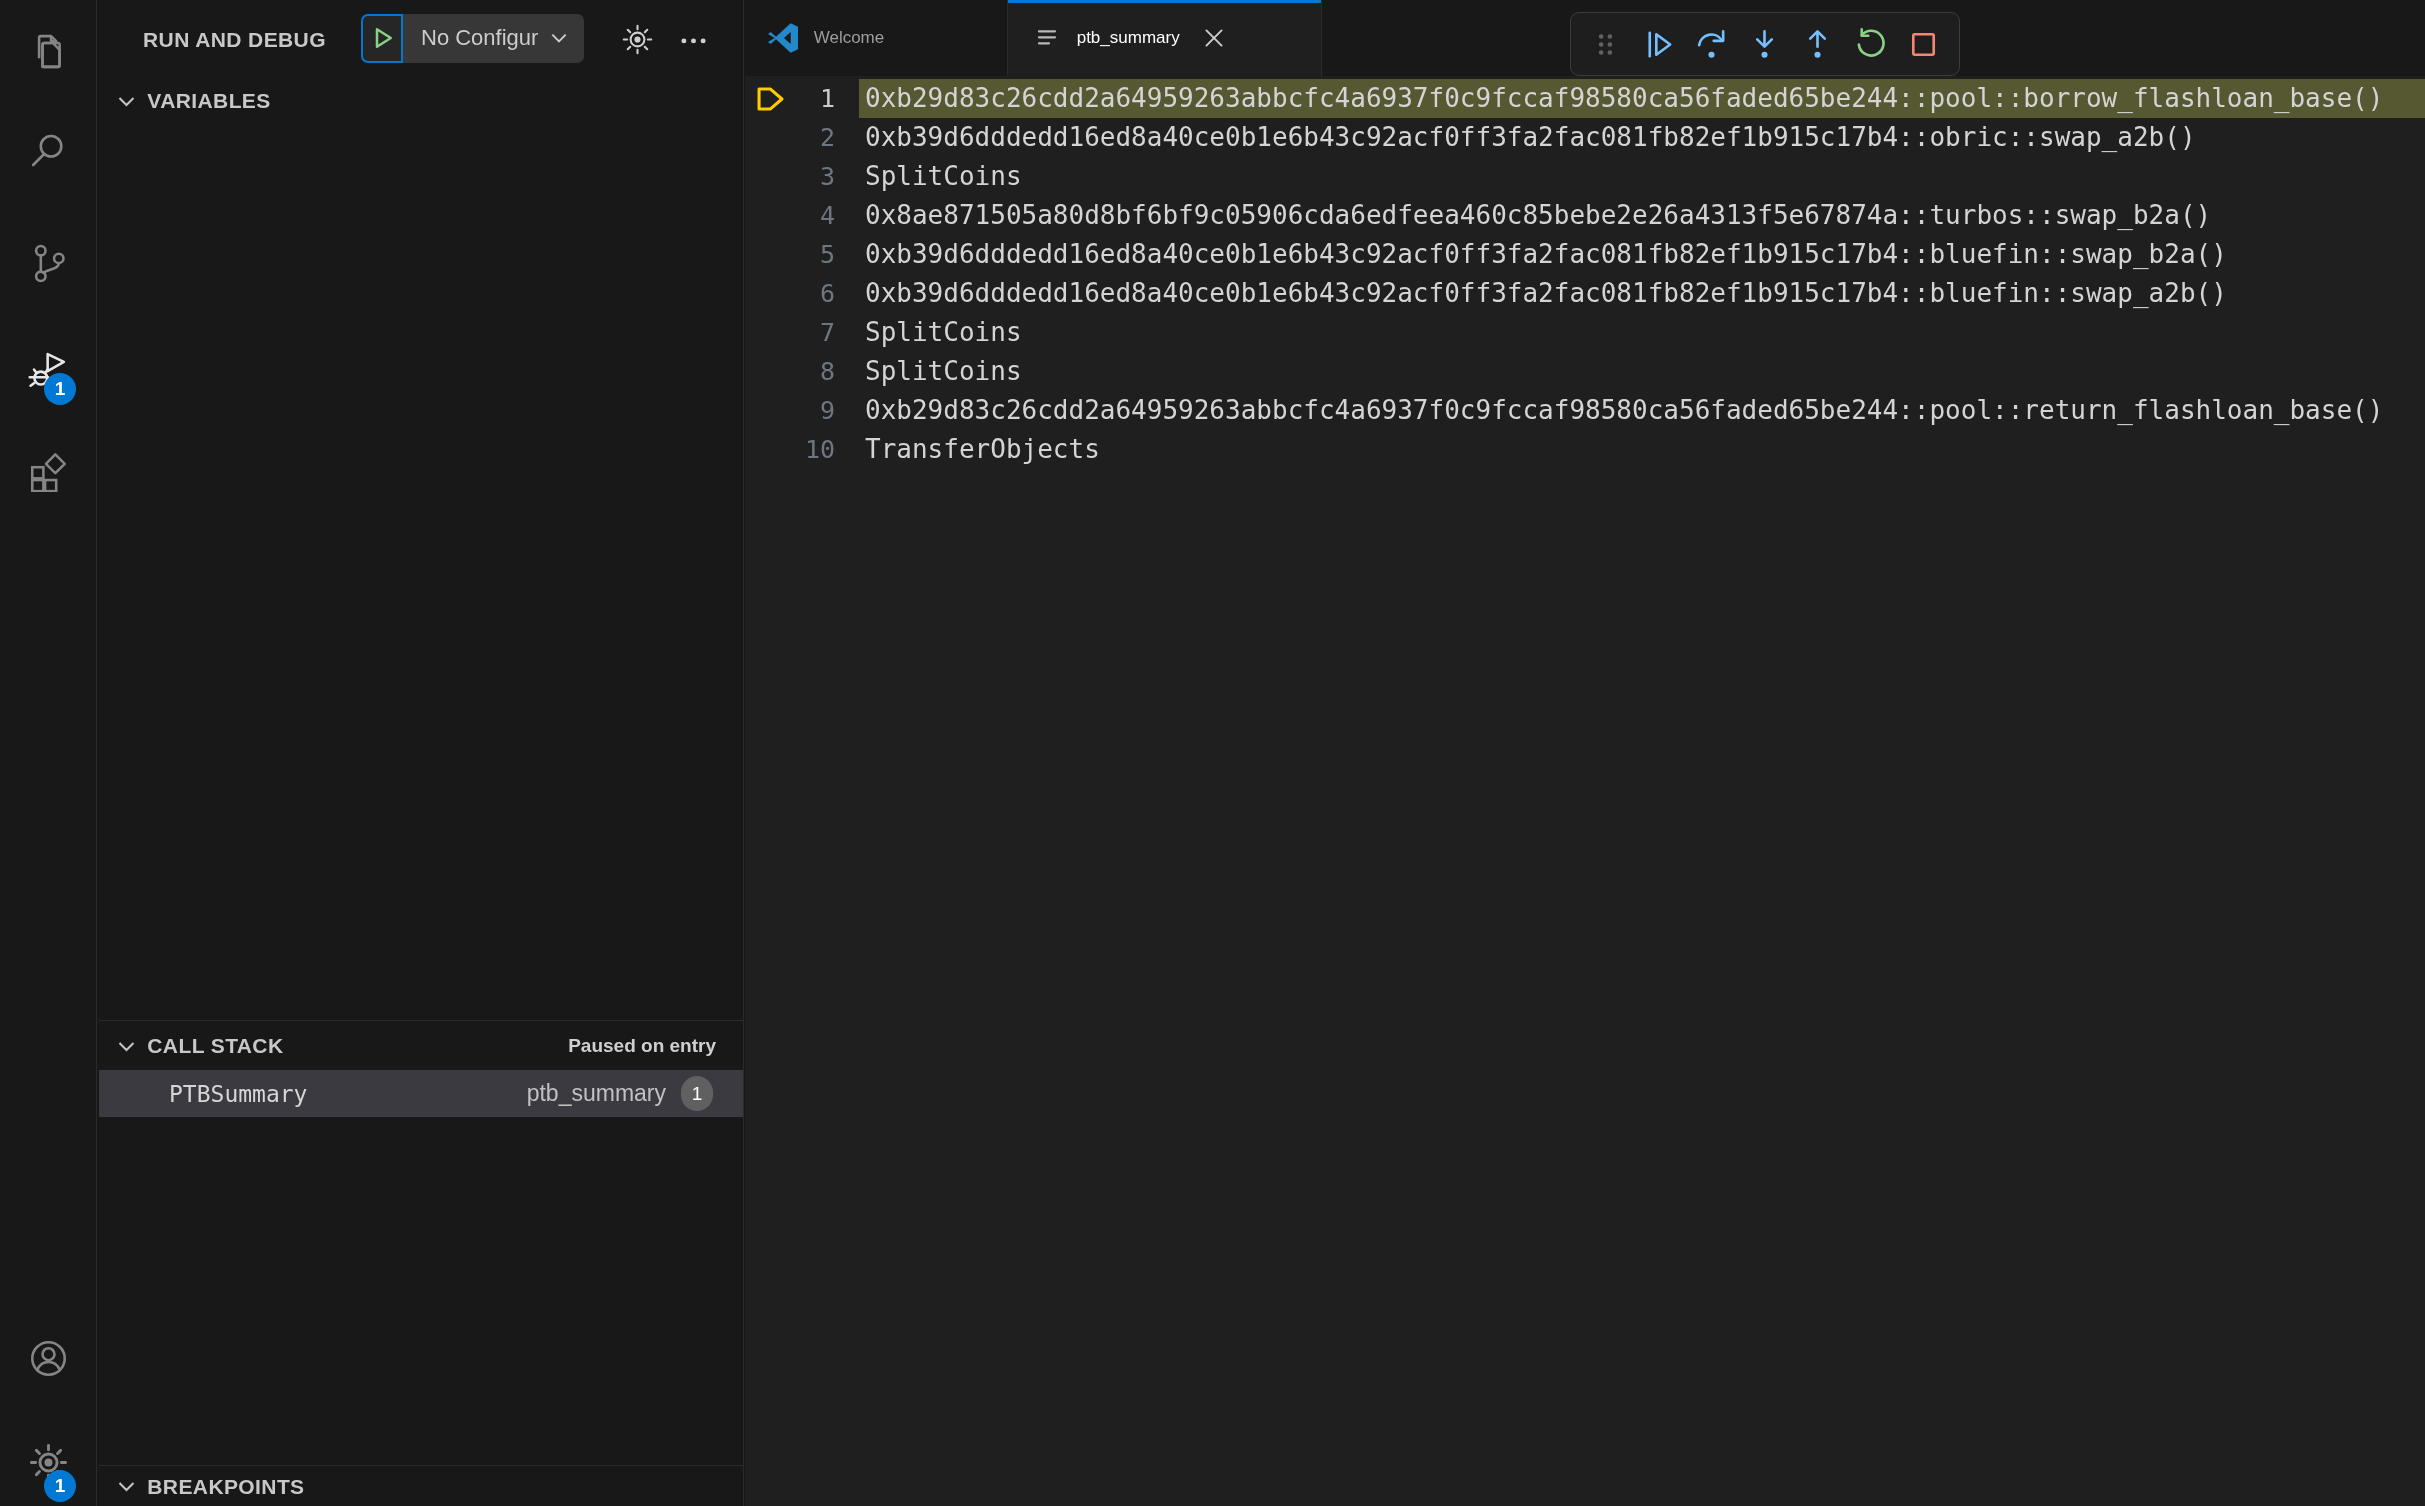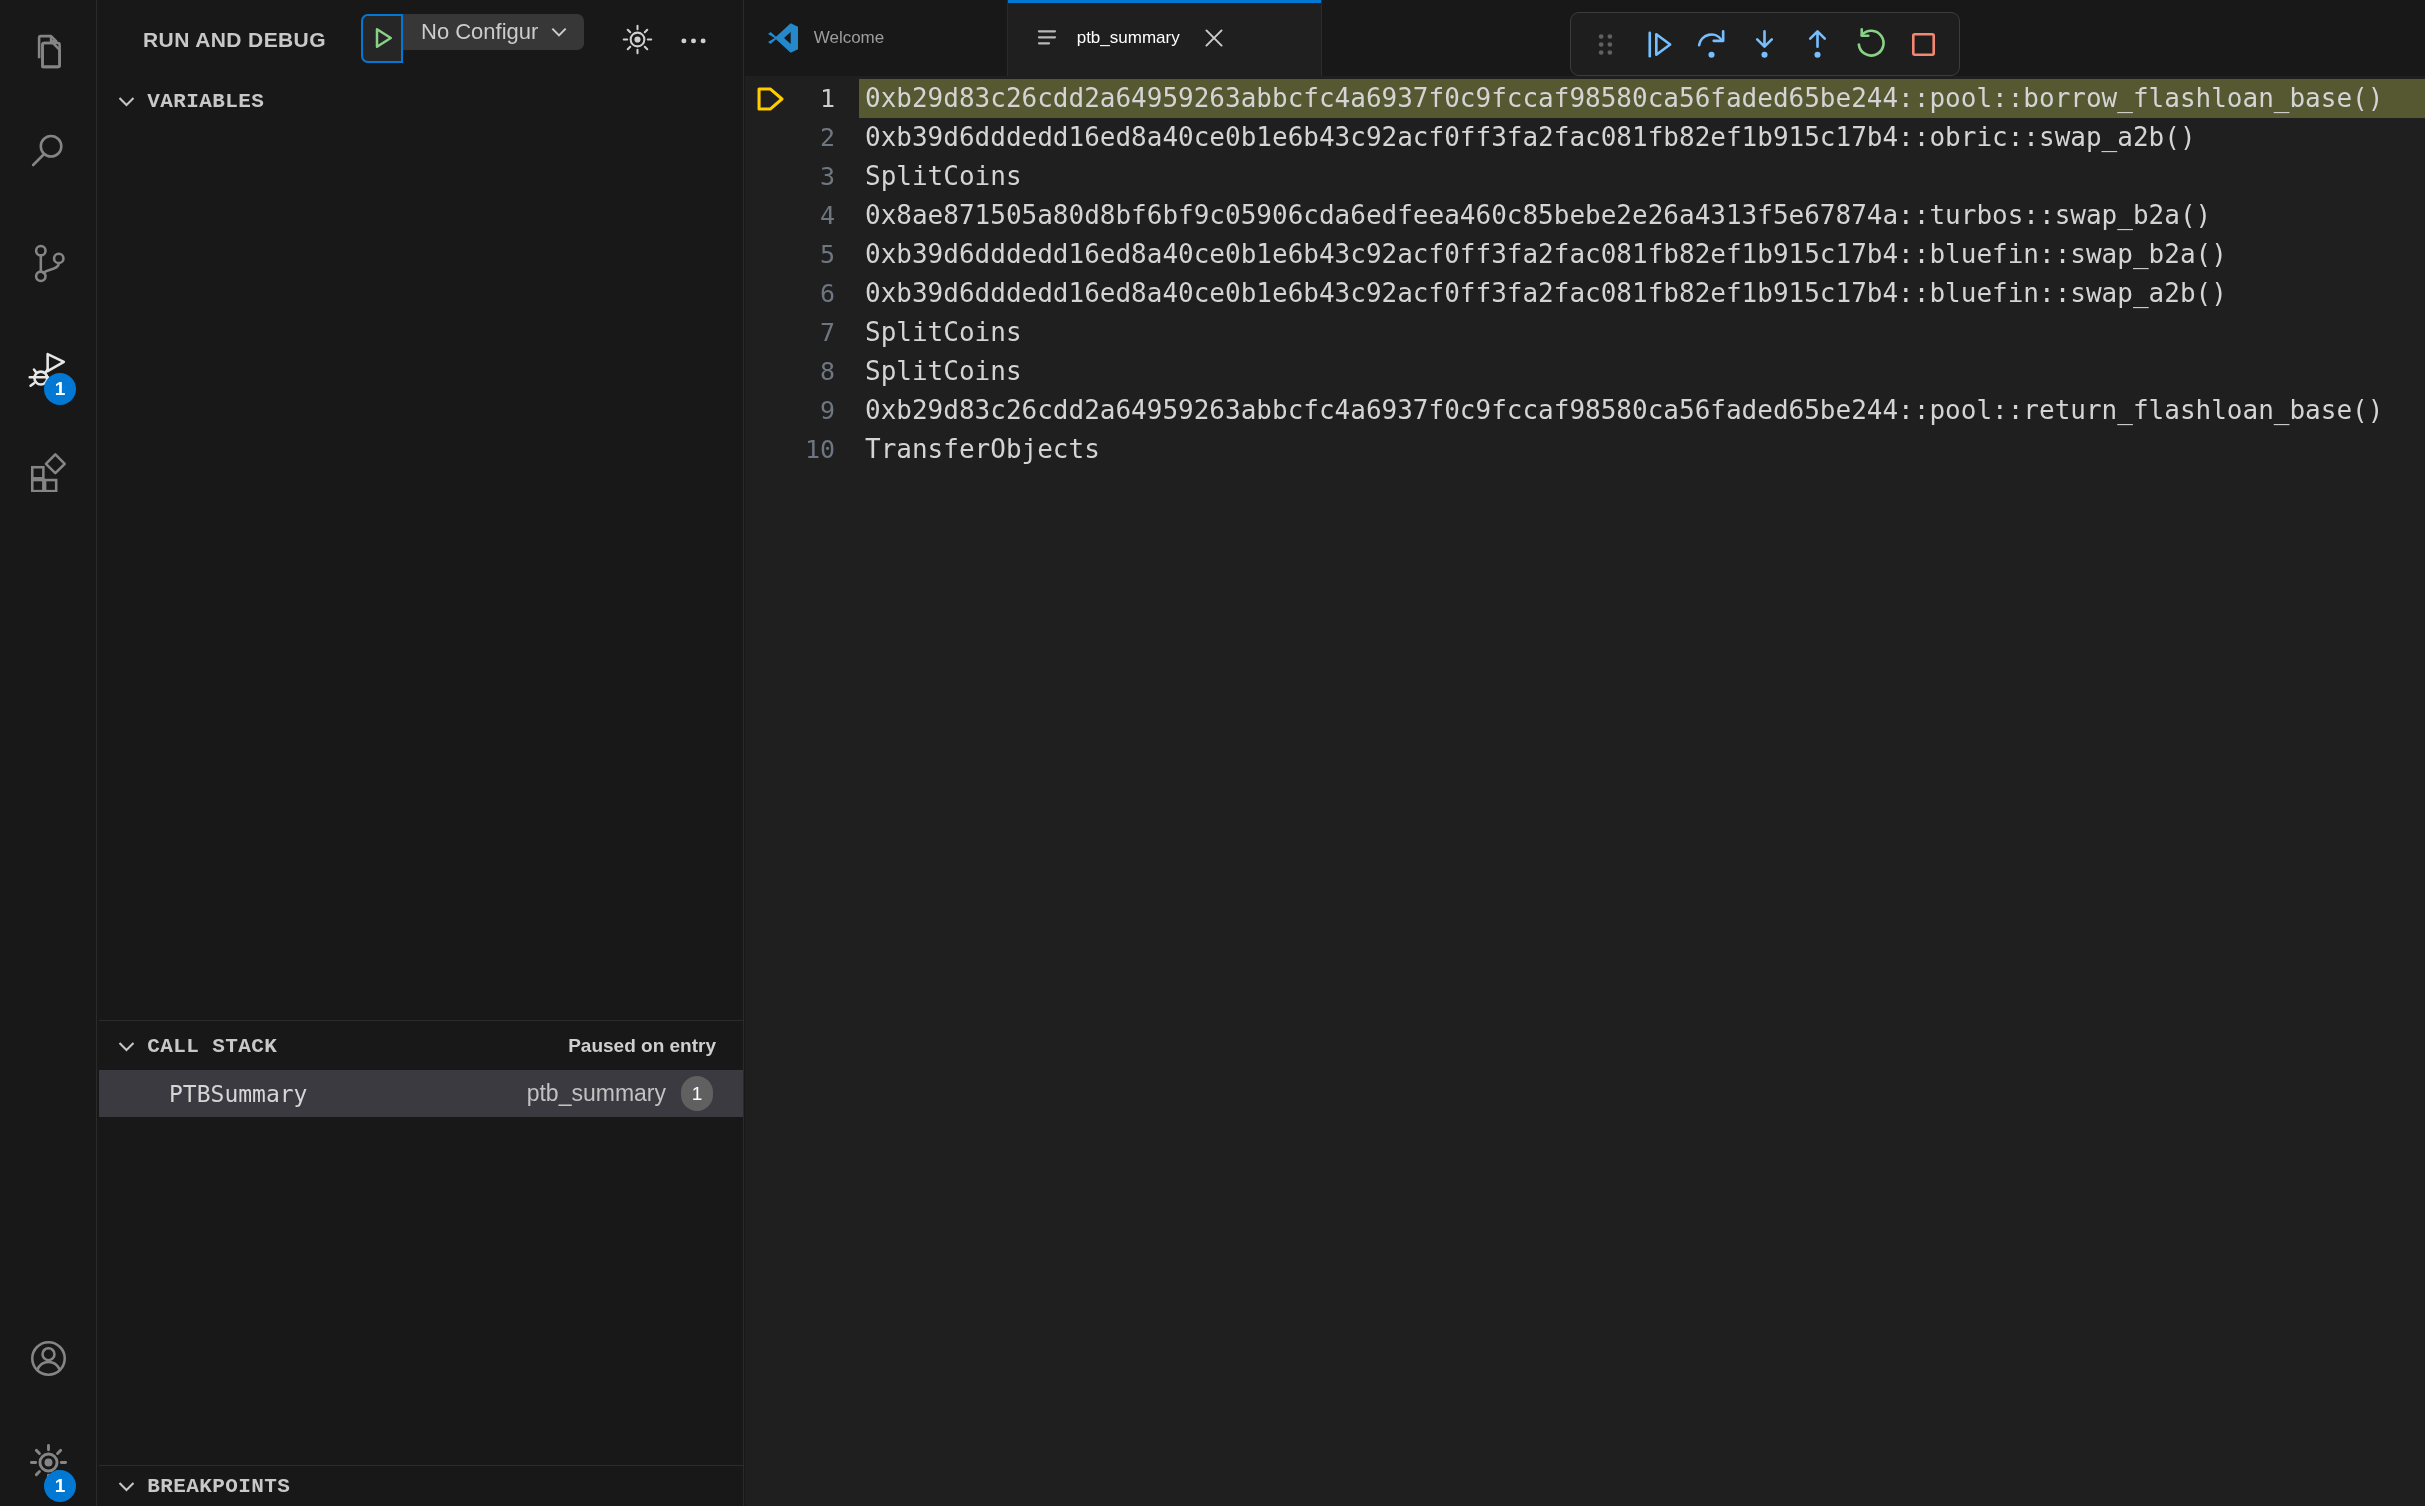--- a/index.html
+++ b/index.html
@@ -26,29 +26,29 @@
 
   
   .sidebar{position:absolute;left:99px;top:0;width:645px;height:1506px;
     background:var(--bg-dark);border-right:1.5px solid var(--border);}
   .sb-header{position:absolute;left:0;top:0;width:100%;height:79px;}
   .sb-title{position:absolute;left:44px;top:50%;transform:translateY(-50%);
     font-size:21px;font-weight:bold;color:#c8c8c8;letter-spacing:0.4px;white-space:nowrap;}
   .launch{position:absolute;left:262px;top:13.7px;height:49px;display:flex;border-radius:6.8px;}
   .launch .play{width:42px;height:49px;background:#262627;border:2.3px solid var(--accent);
     border-radius:6.8px 0 0 6.8px;display:flex;align-items:center;justify-content:center;cursor:pointer;}
-  .launch .cfg{height:36px;background:#373738;border:none;border-radius:0 6.8px 6.8px 0;
+  .launch .cfg{height:49px;background:#373738;border:none;border-radius:0 6.8px 6.8px 0;
     display:flex;align-items:center;gap:10.6px;padding:0 15px 0 18px;color:var(--fg);
     font-size:22px;font-family:inherit;cursor:pointer;white-space:nowrap;}
   .hdr-ic{position:absolute;top:23px;width:33px;height:33px;color:#cfcfcf;}
   .hdr-ic svg{width:33px;height:33px;display:block;}
 
   .section{position:absolute;left:0;width:100%;}
   .sec-head{position:absolute;left:0;top:0;width:100%;height:50px;display:flex;
-    align-items:center;gap:10.6px;padding-left:16.7px;cursor:pointer;font-family:Liberation Mono, monospace;}
+    align-items:center;gap:10.6px;padding-left:16.7px;cursor:pointer;}
   .sec-head svg{width:21px;height:21px;flex:0 0 auto;color:#c5c5c5;}
   .sec-label{font-size:21px;font-weight:bold;color:#c8c8c8;letter-spacing:0.4px;white-space:nowrap;}
   .sec-border{border-top:1.5px solid var(--border);}
   .sec-status{position:absolute;right:27px;top:0;height:50px;display:flex;align-items:center;
     font-size:19px;font-weight:bold;color:#cfcfcf;}
   .stack-frame{position:absolute;left:0;top:49px;width:100%;height:47px;background:var(--row-sel);
     display:flex;align-items:center;cursor:pointer;}
   .fname{margin-left:70px;font-family:"DejaVu Sans Mono",monospace;font-size:23px;color:#d6d6d6;}
   .fsrc{margin-left:auto;font-size:23px;color:#c2c2c2;}
   .fbadge{margin:0 30px 0 15px;min-width:32px;height:35px;border-radius:17.4px;background:#606060;

